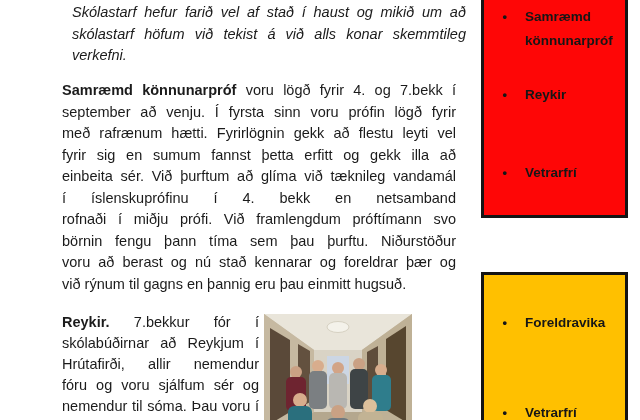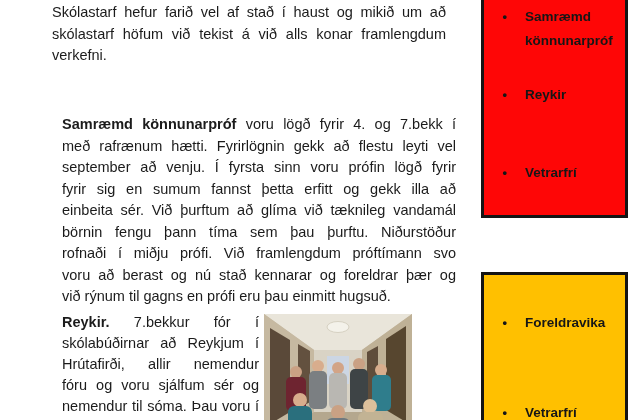--- a/index.html
+++ b/index.html
@@ -7,22 +7,22 @@
     width:640px;height:420px;position:relative;overflow:hidden;
     background:#ffffff;
     font-family:"Liberation Sans","DejaVu Sans",sans-serif;
     color:#1b1b1b;
   }
   
   .para{position:absolute;font-size:14.5px;}
   .line{text-align:justify;text-align-last:justify;}
   .line.end{text-align-last:left;}
   .lead{font-weight:700;}
-  #p1{left:52px;top:2px;width:394px;line-height:21.5px;}
-  #p2{left:62px;top:114px;width:394px;line-height:21.5px;}
+  #p1{left:72px;top:2px;width:394px;line-height:21.5px;font-style:italic;}
+  #p2{left:62px;top:80px;width:394px;line-height:21.5px;}
   #p3{left:62px;top:312px;width:197px;line-height:21px;}
   
   #photo{position:absolute;left:264px;top:314px;width:148px;height:130px;}
   #photo svg{display:block;}
   
   .sidebox{
     position:absolute;left:481px;width:147px;box-sizing:border-box;
     border:3px solid #141414;
   }
   #redbox{top:-30px;height:248px;background:#fe0606;}
@@ -35,34 +35,35 @@
   .sb-bullet{width:23px;text-align:right;flex:0 0 23px;font-size:13px;}
   .sb-label{margin-left:18px;width:92px;}
   #rb-1{top:32px;} #rb-2{top:110px;} #rb-3{top:188px;}
   #yb-1{top:36px;} #yb-2{top:126px;}
 </style>
 </head>
 <body>
 
 <div class="para" id="p1">
   <div class="line">Skólastarf hefur farið vel af stað í haust og mikið um að</div>
-  <div class="line">skólastarf höfum við tekist á við alls konar framlengdum</div>
+  <div class="line">skólastarf höfum við tekist á við alls konar skemmtileg</div>
   <div class="line end">verkefni.</div>
 </div>
 
 <div class="para" id="p2">
   <div class="line"><span class="lead">Samræmd könnunarpróf</span><span> voru lögð fyrir 4. og 7.bekk í</span></div>
+  <div class="line">september að venju. Í fyrsta sinn voru prófin lögð fyrir</div>
   <div class="line">með rafrænum hætti. Fyrirlögnin gekk að flestu leyti vel</div>
-  <div class="line">september að venju. Í fyrsta sinn voru prófin lögð fyrir</div>
   <div class="line">fyrir sig en sumum fannst þetta erfitt og gekk illa að</div>
   <div class="line">einbeita sér. Við þurftum að glíma við tæknileg vandamál</div>
+  <div class="line">í íslenskuprófinu í 4. bekk en netsamband</div>
+  <div class="line">rofnaði í miðju prófi. Við framlengdum próftímann svo</div>
   <div class="line">börnin fengu þann tíma sem þau þurftu. Niðurstöður</div>
-  <div class="line">rofnaði í miðju prófi. Við framlengdum próftímann svo</div>
   <div class="line">voru að berast og nú stað kennarar og foreldrar þær og</div>
-  <div class="line end">við rýnum til gagns en prófi eru þau einmitt hugsuð.</div>
+  <div class="line end">við rýnum til gagns en þannig eru þau einmitt hugsuð.</div>
 </div>
 
 <div class="para" id="p3">
   <div class="line"><span class="lead">Reykir.</span><span> 7.bekkur fór í</span></div>
   <div class="line">skólabúðirnar að Reykjum í</div>
   <div class="line">Hrútafirði, allir nemendur</div>
   <div class="line">fóru og voru sjálfum sér og</div>
   <div class="line">nemendur til sóma. Þau voru í</div>
   <div class="line">óhefðbundnu námi þar sem</div>
 </div>

